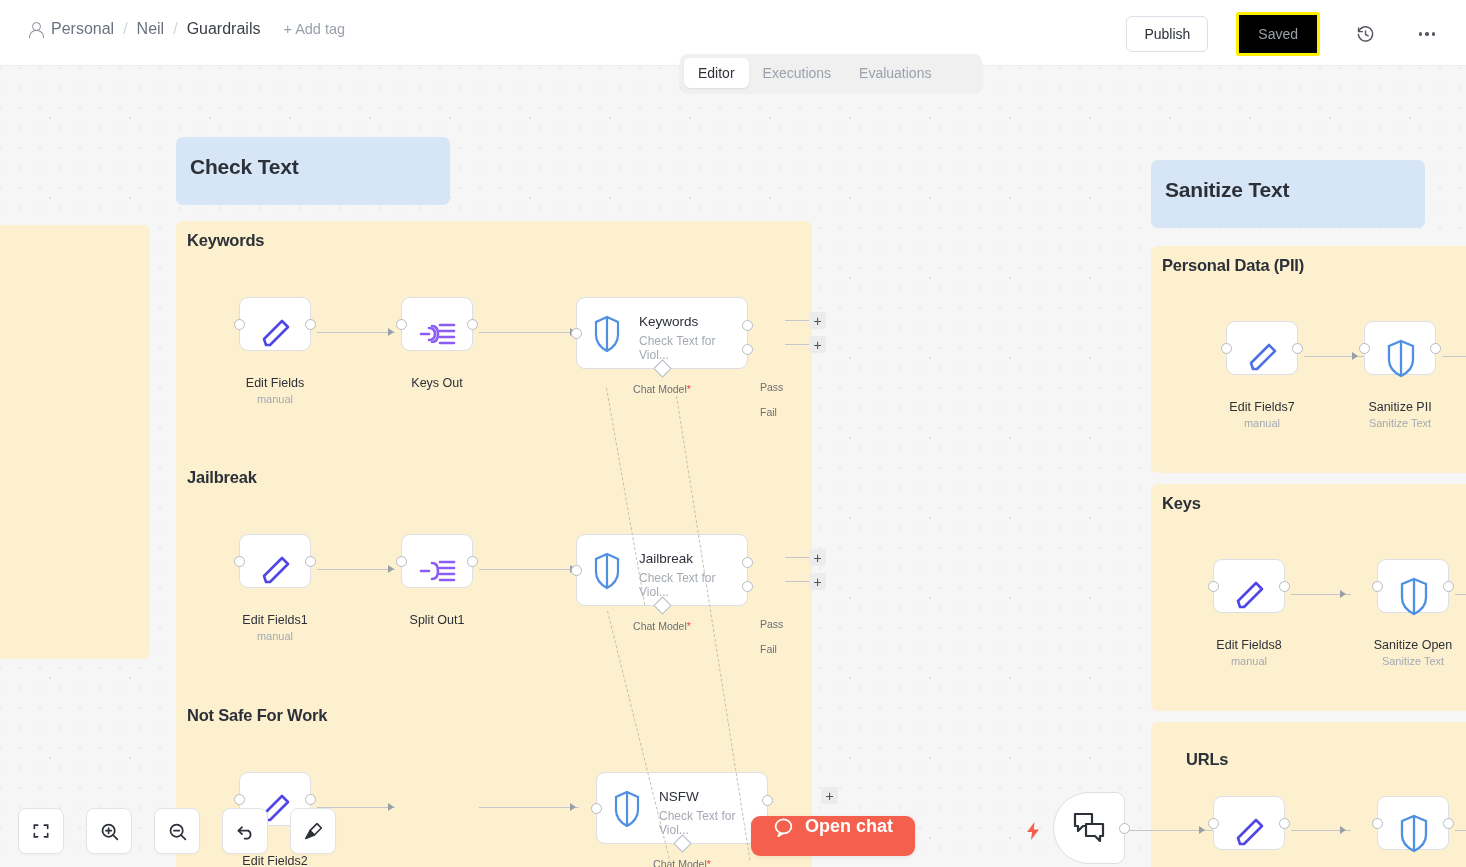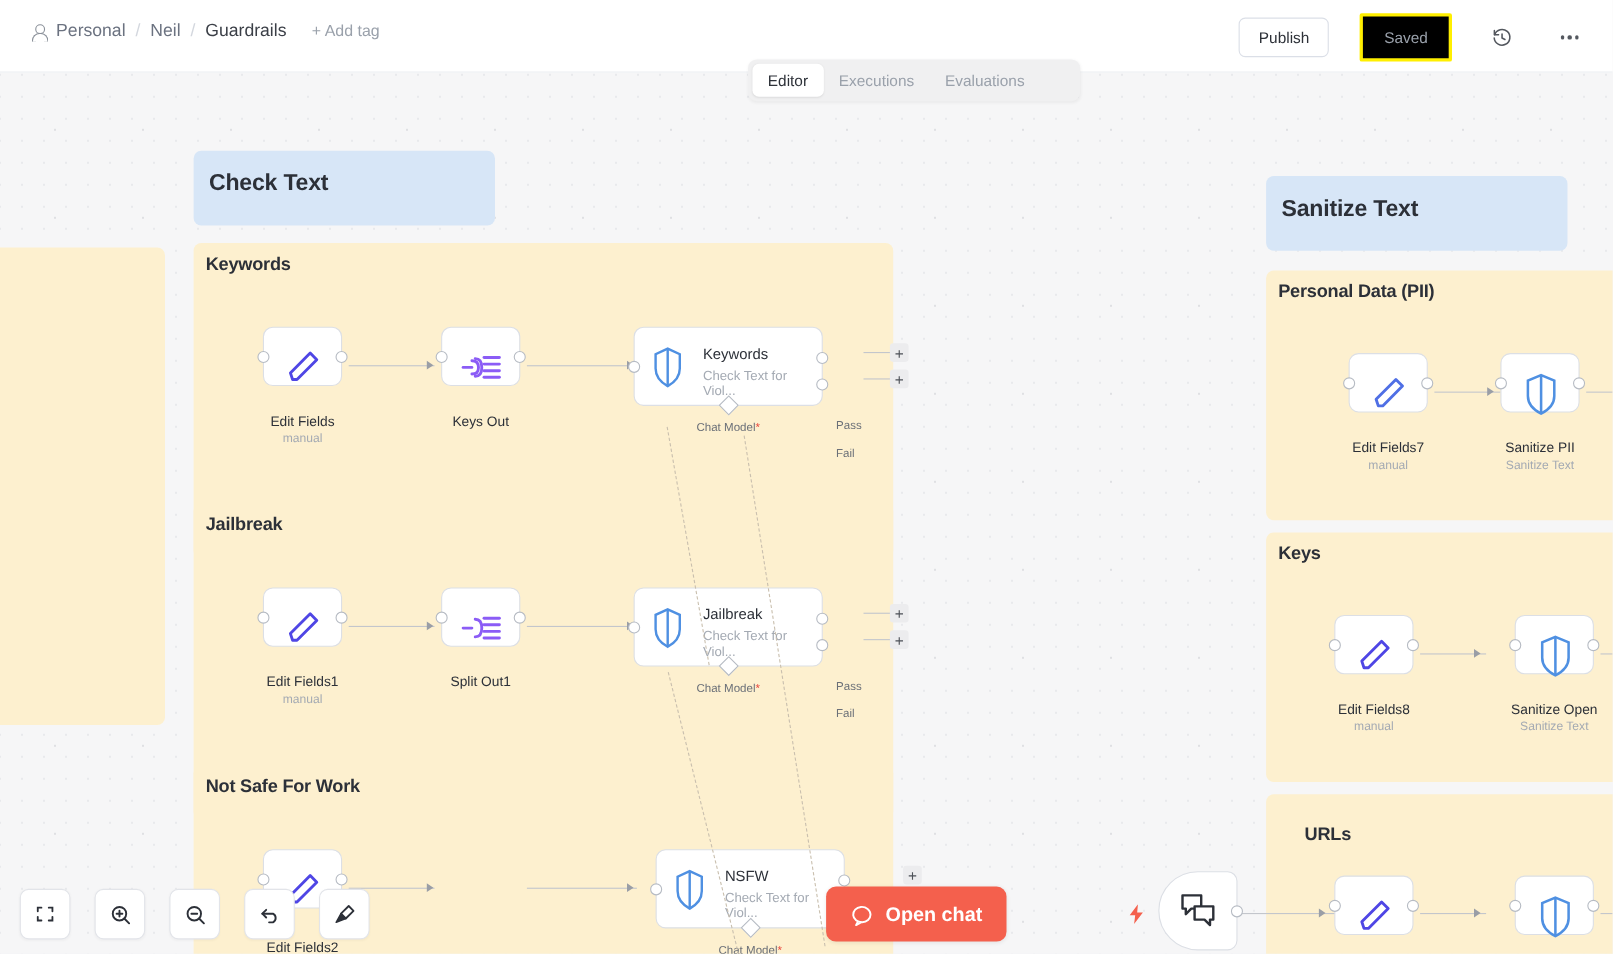--- a/index.html
+++ b/index.html
@@ -206,23 +206,23 @@
     border: 1px solid #e2e4e9; border-radius: 8px;
     display: flex; align-items: center; justify-content: center;
     cursor: pointer; margin-right: 22px;
     box-shadow: 0 1px 2px rgba(0,0,0,0.03);
   }
   .tb-btn.adj { margin-right: 0px; }
 
   
   #open-chat {
     position: absolute; left: 751px; bottom: 11px;
-    height: 50px; padding: 0 22px;
+    height: 40px; padding: 0 22px;
     background: #f4604d; border-radius: 9px;
-    display: flex; align-items: center; gap: 11px;
+    display: flex; align-items: flex-start; gap: 11px;
     color: #fff; font-size: 18px; font-weight: bold;
     cursor: pointer; z-index: 50;
     box-shadow: 0 1px 4px rgba(0,0,0,0.08);
     margin-top: 28px;
   }
 
   
   #chat-trigger {
     position: absolute; left: 1053px; top: 726px;
     width: 72px; height: 72px;

